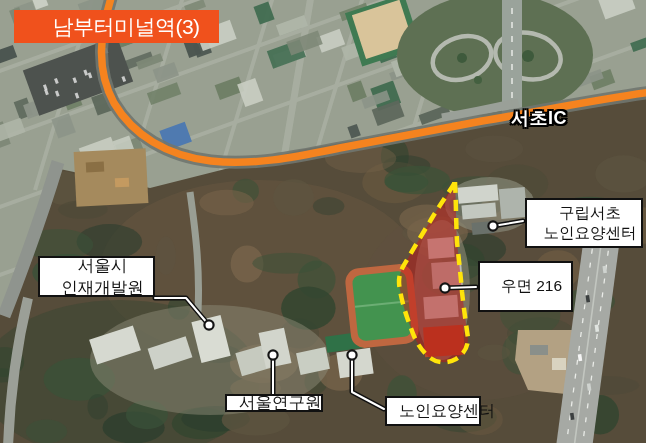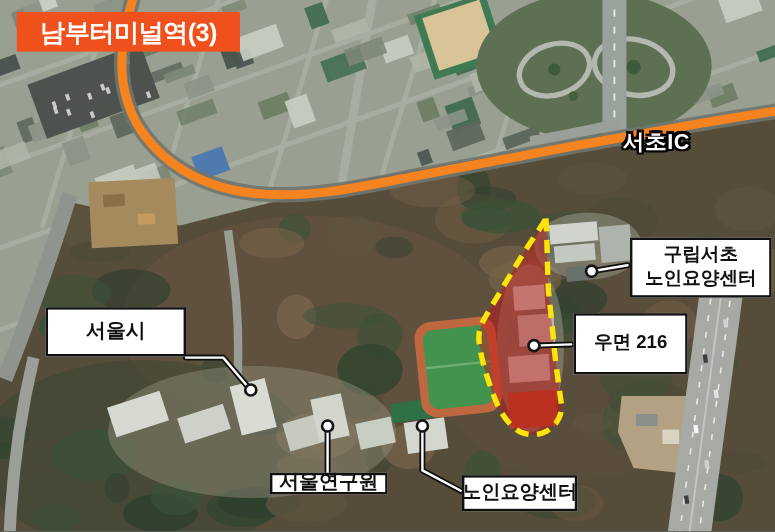--- a/index.html
+++ b/index.html
@@ -4,32 +4,32 @@
 <style>
   html,body{margin:0;padding:0;background:#222;}
   .stage{
     position:relative;width:646px;height:443px;overflow:hidden;
     font-family:"Liberation Sans","DejaVu Sans",sans-serif;
     background:#99a091;
   }
   .stage svg{position:absolute;left:0;top:0;}
   .badge{
     position:absolute;display:flex;align-items:center;justify-content:center;
-    background:var(--badge-orange,#f0511c);color:#fff;font-weight:700;
-    font-size:21px;letter-spacing:-0.5px;white-space:nowrap;
+    background:var(--badge-orange,#f0511c);color:#fff;font-weight:400;
+    font-size:21px;letter-spacing:-0.5px;white-space:nowrap;padding-left:19px;
   }
   .callout{
     position:absolute;box-sizing:border-box;display:flex;flex-direction:column;
-    align-items:center;justify-content:center;text-align:center;
+    justify-content:center;text-align:center;
     background:var(--callout-bg,#fff);border:2.5px solid var(--callout-border,#111);
-    color:var(--callout-text,#111);font-weight:700;line-height:1.3;white-space:nowrap;
+    color:var(--callout-text,#111);font-weight:400;line-height:1.3;white-space:nowrap;padding-left:12px;
   }
   .road-label{
     position:absolute;color:var(--road-label-text,#fff);font-weight:800;font-size:18px;
-    text-align:right;white-space:nowrap;letter-spacing:0.5px;
+    text-align:center;white-space:nowrap;letter-spacing:0.5px;
     text-shadow:-2px -2px 0 #000,2px -2px 0 #000,-2px 2px 0 #000,2px 2px 0 #000,
                  0 -2px 0 #000,0 2px 0 #000,-2px 0 0 #000,2px 0 0 #000;
   }
   .route{stroke:var(--route-orange,#f5831f);}
   .hlzone{fill:var(--hl-fill,rgba(197,20,20,0.48));stroke:var(--hl-border,#ffe40a);}
 </style>
 </head>
 <body>
 
 <div class="stage">
@@ -333,20 +333,21 @@
   </svg>
 
   <div class="badge" style="left:14px;top:10px;width:186px;height:33px">
     <span>남부터미널역(3)</span>
   </div>
 
   <div class="road-label" style="left:503px;top:106px;width:72px">서초IC</div>
 
   <div class="callout" style="left:38px;top:256px;width:117px;height:41px;font-size:16.5px">
     <span>서울시</span>
+    <span>인재개발원</span>
   </div>
 
   <div class="callout" style="left:525px;top:198px;width:118px;height:50px;font-size:15.5px">
     <span>구립서초</span>
     <span>노인요양센터</span>
   </div>
 
   <div class="callout" style="left:478px;top:261px;width:95px;height:51px;font-size:15.5px">
     <span>우면 216</span>
   </div>

